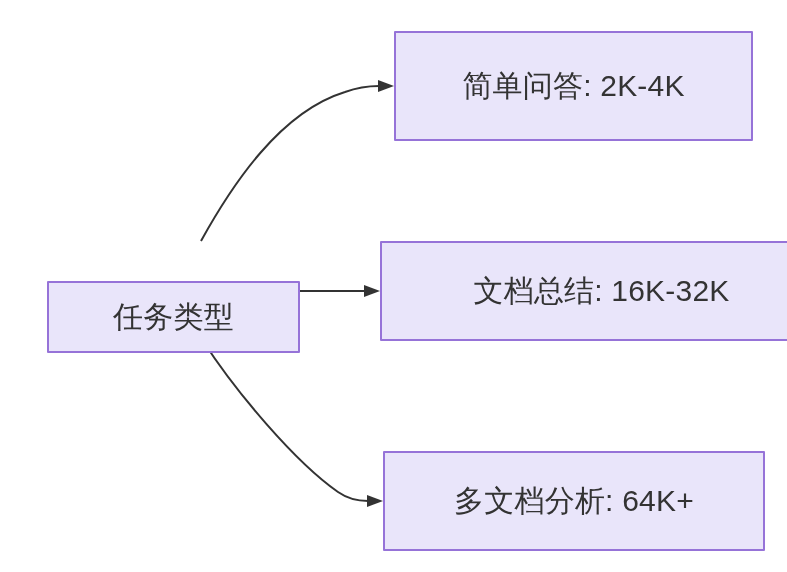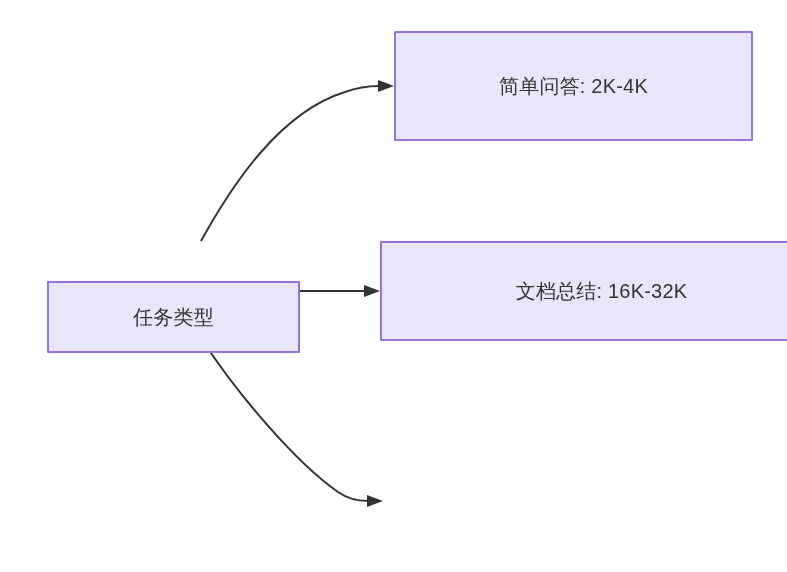--- a/index.html
+++ b/index.html
@@ -31,21 +31,21 @@
     background: #e9e5fa;
     border: 2px solid #9673d8;
     border-radius: 1px;
     display: flex;
     align-items: center;
     justify-content: center;
     text-align: center;
   }
   .node-label {
     color: #333333;
-    font-size: 20px;
+    font-size: 30px;
     line-height: 1.2;
     letter-spacing: 0.2px;
     white-space: nowrap;
   }
   
   #node-root     { left: 47px;  top: 241px; width: 253px; height: 72px; margin-top: 40px; }
   #node-simple   { left: 394px; top: 31px;  width: 359px; height: 110px; }
   #node-summary  { left: 380px; top: 241px; width: 443px; height: 100px; }
   #node-multidoc { left: 383px; top: 451px; width: 382px; height: 100px; }
 
@@ -87,14 +87,17 @@
   </div>
 
   <div class="node" id="node-simple">
     <span class="node-label">简单问答: 2K-4K</span>
   </div>
 
   <div class="node" id="node-summary">
     <span class="node-label">文档总结: 16K-32K</span>
   </div>
 
+  <div class="node" id="node-multidoc">
+    <span class="node-label">多文档分析: 64K+</span>
+  </div>
 
 </div>
 
 </body></html>

